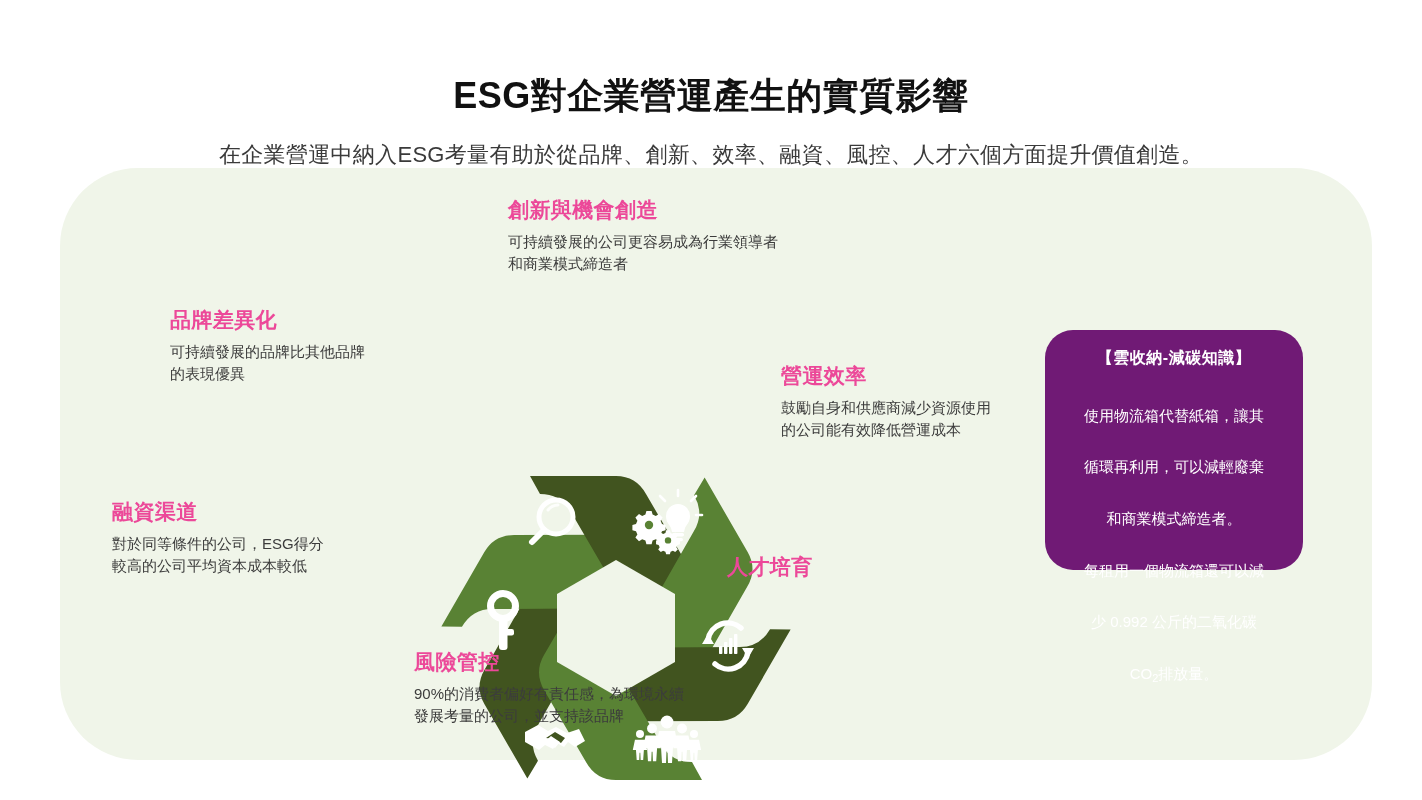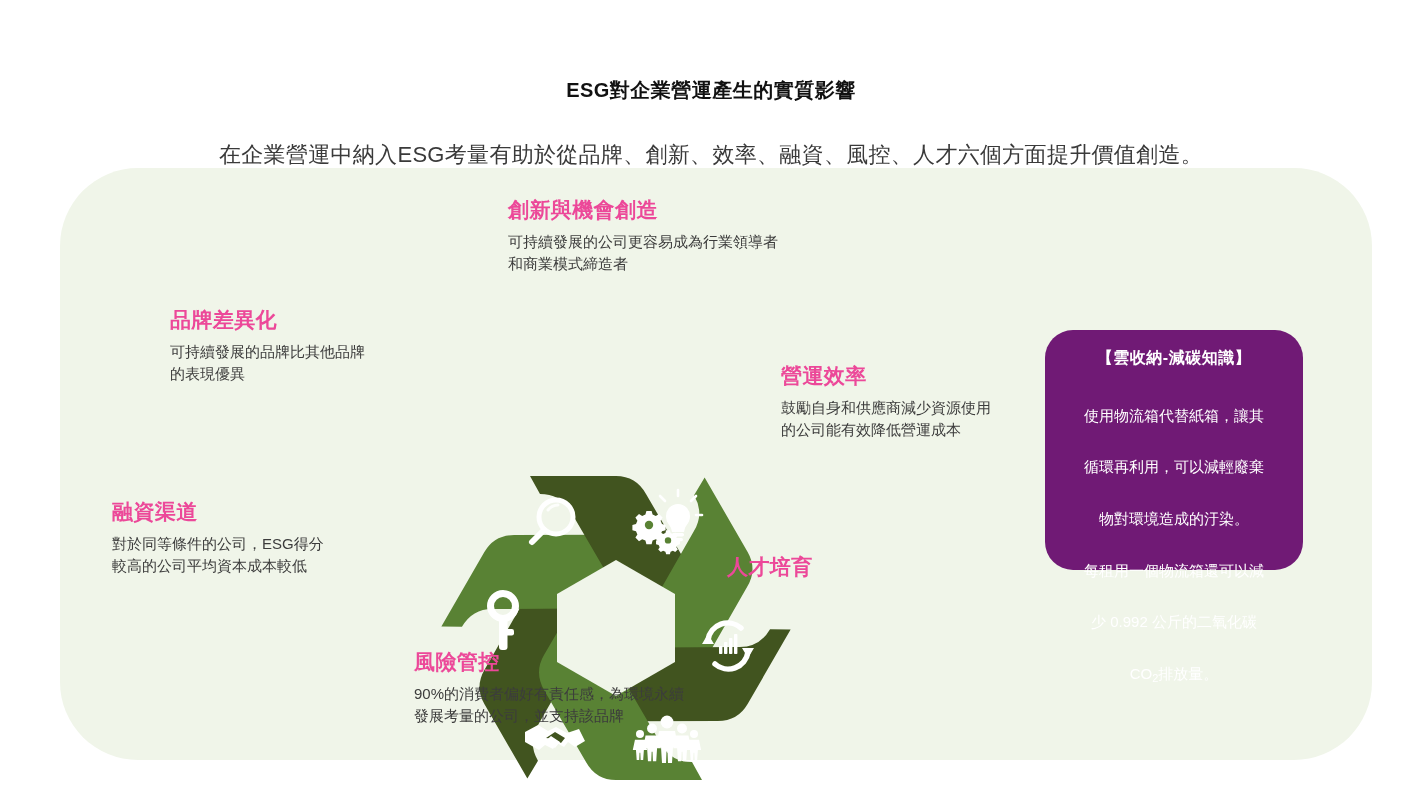--- a/index.html
+++ b/index.html
@@ -12,25 +12,25 @@
     height: 800px;
     position: relative;
     overflow: hidden;
     font-family: "Liberation Sans", "DejaVu Sans", sans-serif;
     color: #1f1f1f;
   }
 
   
   .page-title {
     position: absolute;
-    top: 64px;
+    top: 48px;
     left: 0;
     width: 1422px;
     text-align: center;
-    font-size: 20px;
+    font-size: 36px;
     font-weight: bold;
     letter-spacing: 0.5px;
     color: #111111;
   }
   .page-subtitle {
     position: absolute;
     top: 118px;
     left: 0;
     width: 1422px;
     text-align: center;
@@ -352,18 +352,18 @@
   <div class="c-title">營運效率</div>
   <div class="c-desc">鼓勵自身和供應商減少資源使用
 的公司能有效降低營運成本</div>
 </div>
 
 <div class="info-card">
   <div class="ic-title">【雲收納-減碳知識】</div>
   <div class="ic-body">
     <span>使用物流箱代替紙箱，讓其</span><br>
     <span>循環再利用，可以減輕廢棄</span><br>
-    <span>物對環境造成的汙染。</span><br>
+    <span>和商業模式締造者。</span><br>
     <span>每租用一個物流箱還可以減</span><br>
     <span>少 0.992 公斤的二氧化碳</span><br>
     <span>CO</span><sub>2</sub><span>排放量。</span>
   </div>
 </div>
 
 </body></html>

